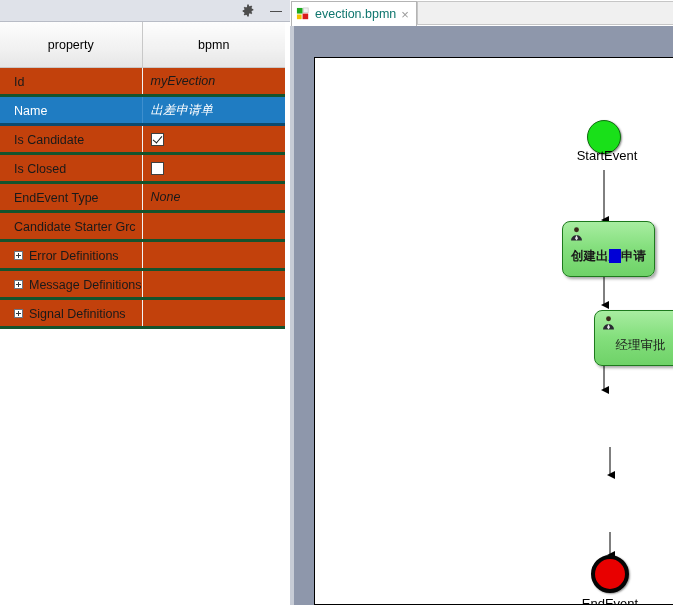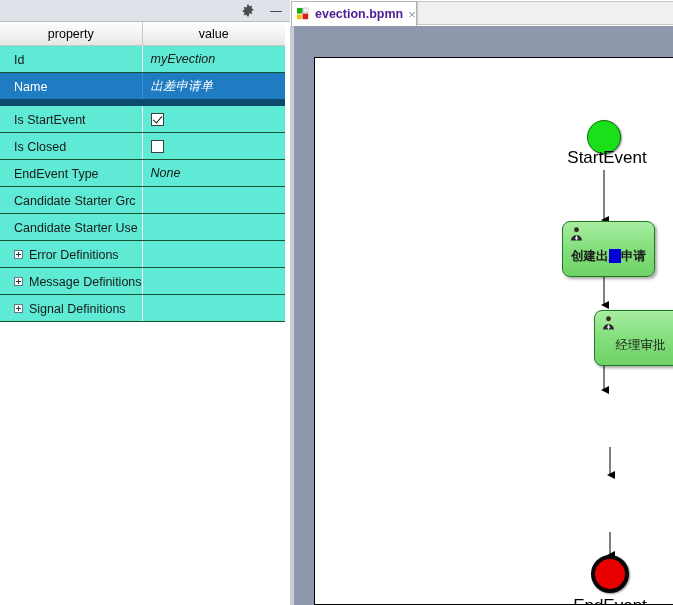--- a/index.html
+++ b/index.html
@@ -66,39 +66,39 @@
   #prop-table col.c-val  { width: 143px; }
   #prop-table thead th {
     height: 21px;
     background: linear-gradient(to bottom, #fdfdfd 0%, #f1f1f1 60%, #e6e6e6 100%);
     border-bottom: 1px solid #c8c8c8;
     border-right: 1px solid #c8c8c8;
     font-weight: normal;
     font-size: 12.5px;
     text-align: center;
     color: #000;
-    padding: 1px;
+    padding: 12px;
   }
   #prop-table thead th:last-child { border-right: none; }
   #prop-table tbody td {
     height: 26px;
-    background: #5eead4;
-    border-bottom: 1px solid #14532d;
+    background: #c2410c;
+    border-bottom: 3px solid #14532d;
     border-right: 1px solid #f2f3f4;
     padding: 0 0 0 14px;
     vertical-align: middle;
     overflow: hidden;
     white-space: nowrap;
     font-size: 12.5px;
   }
   #prop-table tbody td.val-cell { padding-left: 8px; font-style: italic; }
   #prop-table tbody tr.selected td {
     background: #1f7cc2;
     color: #ffffff;
-    border-bottom: 7px solid #0c4a6e;
+    border-bottom: 3px solid #0c4a6e;
     border-right: 1px solid #3e8fce;
   }
   .expander {
     display: inline-block;
     width: 9px; height: 9px;
     border: 1px solid #6d7684;
     position: relative;
     margin-right: 6px;
     vertical-align: middle;
     background: #ffffff;
@@ -181,23 +181,22 @@
     border-right: none;
     box-sizing: border-box;
   }
   .tab-file-icon {
     width: 15px; height: 15px;
     margin-right: 4px;
     flex: 0 0 auto;
   }
   .tab-label {
     font-size: 12.5px;
-    color: #4c1d95;
+    color: #0f766e;
     white-space: nowrap;
-    font-weight: bold;
   }
   .tab-close {
     margin-left: 5px;
     font-size: 13px;
     color: #9a9a9a;
     line-height: 1;
     cursor: pointer;
     font-family: "Liberation Sans", sans-serif;
   }
 
@@ -241,21 +240,21 @@
   .end-event {
     width: 38px; height: 38px;
     border-radius: 50%;
     background: #e80000;
     border: 4px solid #050505;
     box-sizing: border-box;
     box-shadow: 1px 1px 2px rgba(0,0,0,0.45);
   }
   .event-label {
     position: absolute;
-    font-size: 17px;
+    font-size: 13px;
     color: #000;
     white-space: nowrap;
     text-align: center;
   }
   .task {
     width: 93px; height: 56px;
     border-radius: 8px;
     border: 1px solid #1d7a1d;
     background: linear-gradient(to bottom, #a8eda1 0%, #84df7d 48%, #6fd268 100%);
     box-shadow: 2px 2px 3px rgba(0,0,0,0.35);
@@ -303,50 +302,46 @@
     </div>
 
     <table id="prop-table">
       <colgroup>
         <col class="c-prop">
           <col class="c-val">
       </colgroup>
       <thead>
         <tr>
           <th>property</th>
-          <th>value</th>
+          <th>bpmn</th>
         </tr>
       </thead>
       <tbody id="prop-tbody">
           <tr>
             <td><span class="cell-label">Id</span></td>
             <td class="val-cell"><span>myEvection</span></td>
           </tr>
           <tr class="selected">
             <td><span class="cell-label">Name</span></td>
             <td class="val-cell"><span>出差申请单</span></td>
           </tr>
           <tr>
-            <td><span class="cell-label">Is StartEvent</span></td>
+            <td><span class="cell-label">Is Candidate</span></td>
             <td class="val-cell"><span class="chk checked"></span></td>
           </tr>
           <tr>
             <td><span class="cell-label">Is Closed</span></td>
             <td class="val-cell"><span class="chk"></span></td>
           </tr>
           <tr>
             <td><span class="cell-label">EndEvent Type</span></td>
             <td class="val-cell"><span>None</span></td>
           </tr>
           <tr>
             <td><span class="cell-label">Candidate Starter Grc</span></td>
-            <td class="val-cell"><span></span></td>
-          </tr>
-          <tr>
-            <td><span class="cell-label">Candidate Starter Use</span></td>
             <td class="val-cell"><span></span></td>
           </tr>
           <tr>
             <td class="has-expander"><span class="expander"></span><span class="cell-label">Error Definitions</span></td>
             <td class="val-cell"><span></span></td>
           </tr>
           <tr>
             <td class="has-expander"><span class="expander"></span><span class="cell-label">Message Definitions</span></td>
             <td class="val-cell"><span></span></td>
           </tr>

